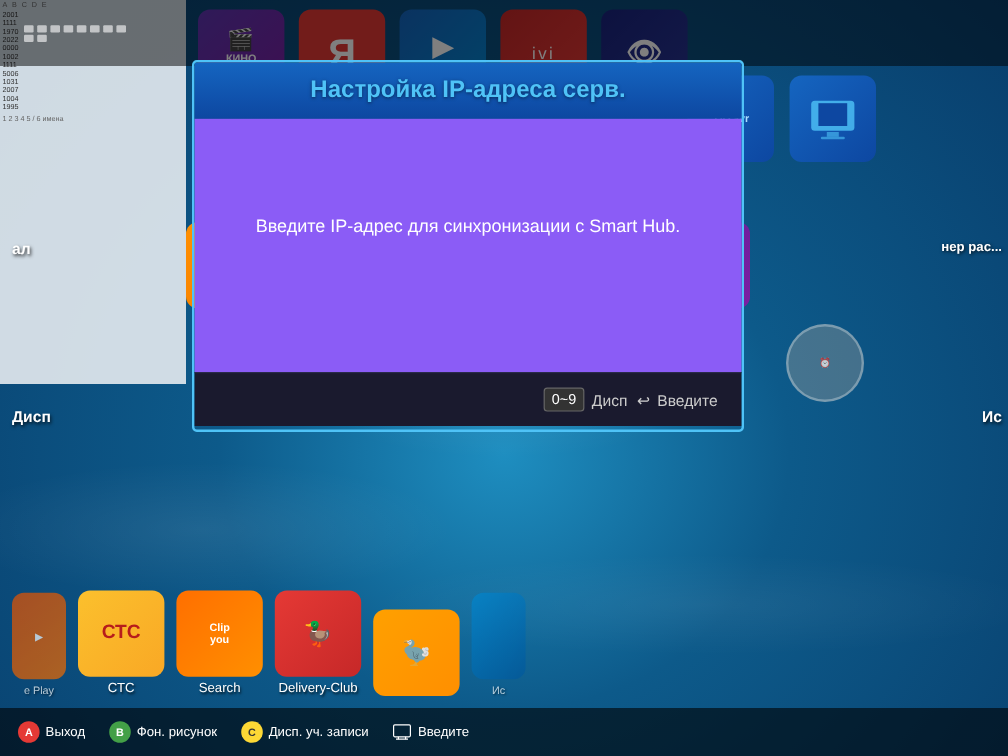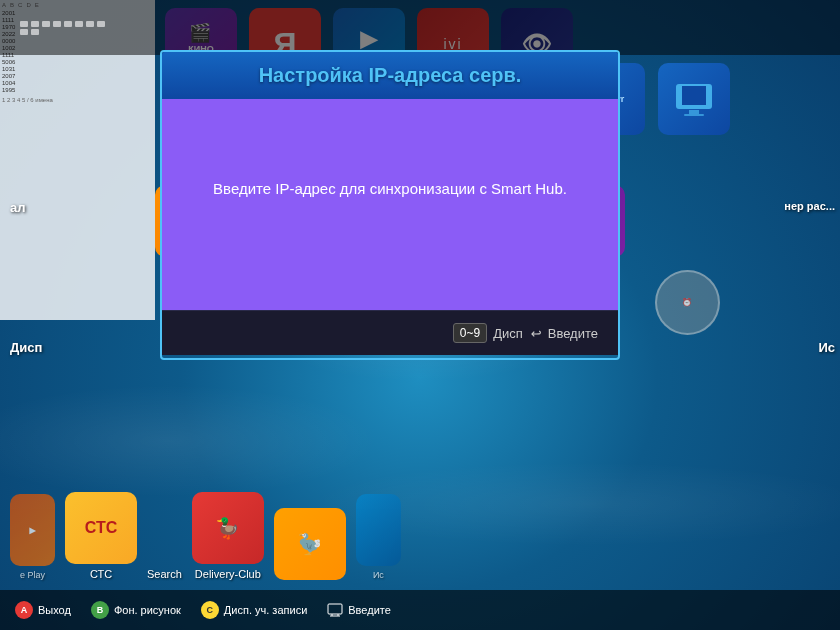--- a/index.html
+++ b/index.html
@@ -521,20 +521,23 @@
   </div>
 
   <div class="app-wrapper">
     <div class="small-app-box" style="background:linear-gradient(135deg,#fbc02d,#f9a825);">
       <div style="font-size:16px;font-weight:bold;color:#b71c1c;">СТС</div>
     </div>
     <div class="app-label">СТС</div>
   </div>
 
   <div class="app-wrapper">
+    <div class="small-app-box" style="background:linear-gradient(135deg,#ff6f00,#ff8f00);">
+      <div style="font-size:9px;font-weight:bold;text-align:center;">Clip<br>you</div>
+    </div>
     <div class="app-label">Search</div>
   </div>
 
   <div class="app-wrapper">
     <div class="small-app-box" style="background:linear-gradient(135deg,#e53935,#c62828);">
       <div style="font-size:20px;">🦆</div>
     </div>
     <div class="app-label">Delivery-Club</div>
   </div>
 

